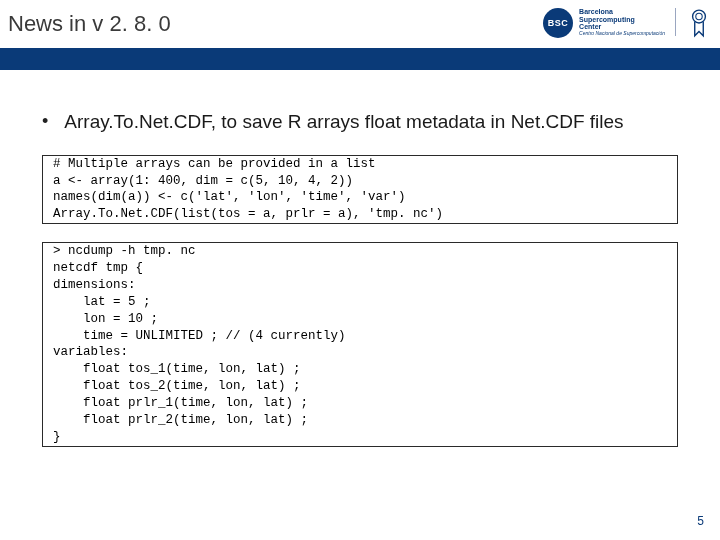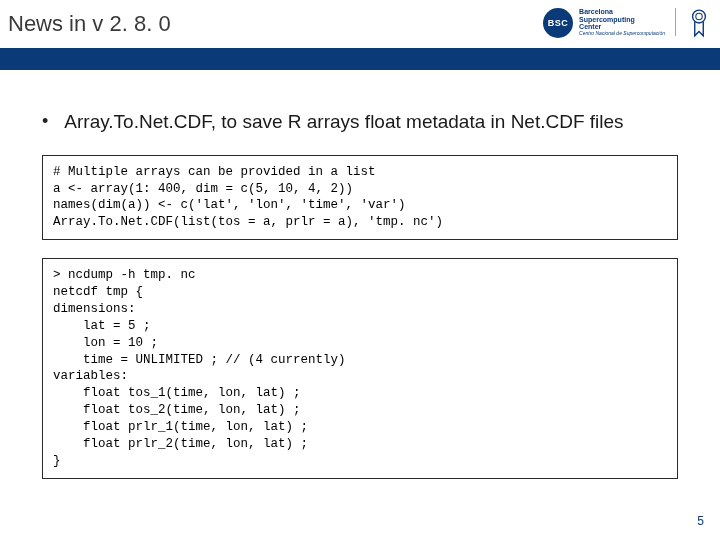--- a/index.html
+++ b/index.html
@@ -83,21 +83,21 @@
     line-height: 1.3;
   }
   .bullet-text {
     font-size: 19px;
     color: #1a1a1a;
     line-height: 1.3;
   }
   .code-box {
     border: 1px solid #2a2a2a;
     margin: 0 12px 18px 12px;
-    padding: 8px 10px;
+    padding: 0 10px;
     font-family: "Courier New", Courier, monospace;
     font-size: 12.5px;
     line-height: 1.35;
     white-space: pre;
     color: #000;
   }
   .page-num {
     position: absolute;
     bottom: 12px;
     right: 16px;

